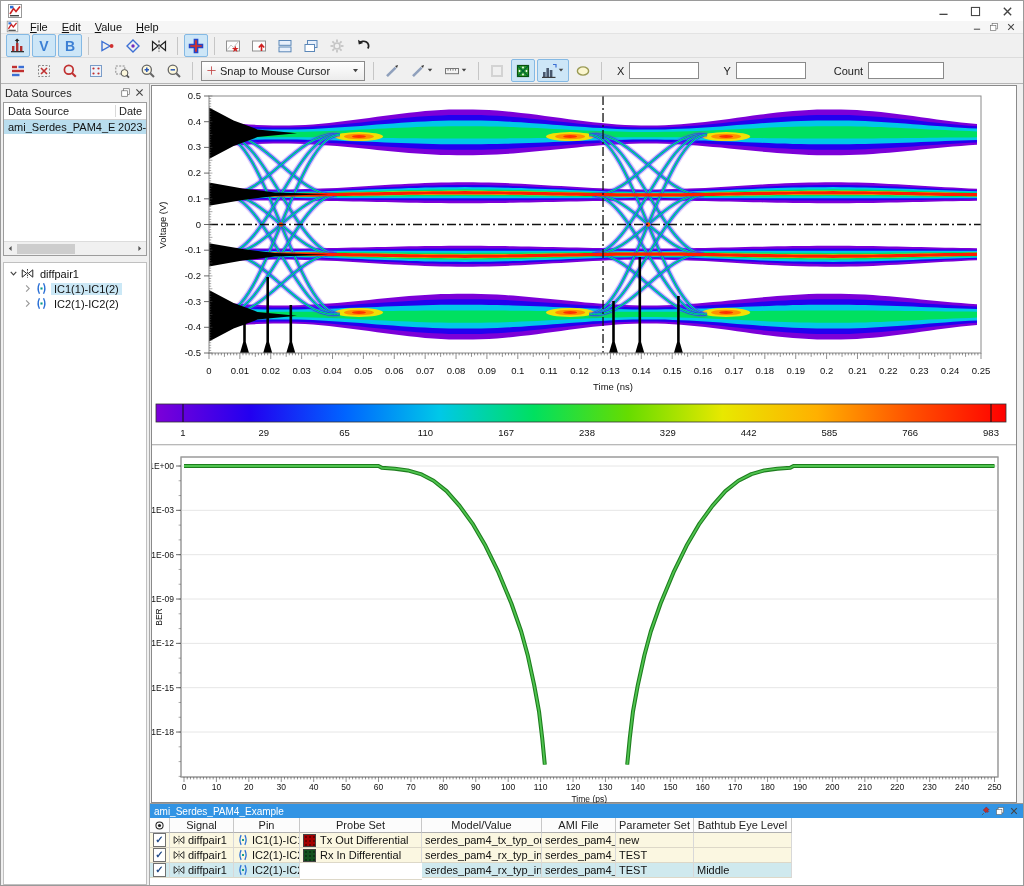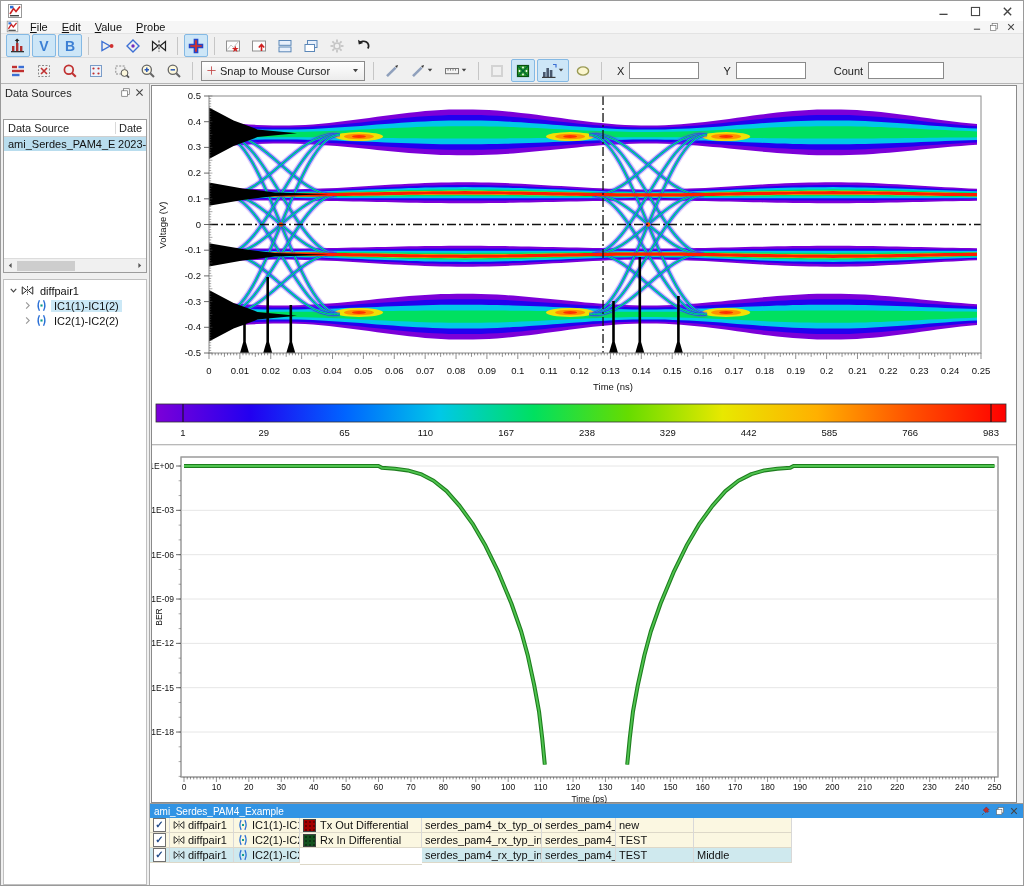--- a/index.html
+++ b/index.html
@@ -27,21 +27,21 @@
   .snapdd .lbl{margin:0 21px 0 3px;}
   .ddarr{display:inline-flex;width:9px;height:9px;}
   .fld{display:flex;align-items:center;font-size:11px;color:#222;margin-left:10px;}
   .fld input{width:64px;height:13px;border:1px solid #8a8a8a;margin-left:5px;font-size:11px;font-family:"Liberation Sans",sans-serif;background:#fff;}
   .fld.cnt input{width:70px;}
   .content{display:flex;height:803px;justify-content:space-between;}
   .leftpanel{width:149px;box-sizing:border-box;border-right:1px solid #ababab;background:#f0f0f0;display:flex;flex-direction:column;}
   .paneltitle{height:17px;display:flex;align-items:center;font-size:11px;color:#222;padding:0 4px;}
   .phicons{margin-left:auto;display:flex;gap:3px;}
   .phicon{display:inline-flex;width:11px;height:11px;}
-  .dstable{margin:18px 2px 0 2px;height:152px;background:#fff;border:1px solid #9c9c9c;font-size:11px;position:relative;overflow:hidden;}
+  .dstable{margin:1px 2px 0 2px;height:152px;background:#fff;border:1px solid #9c9c9c;font-size:11px;position:relative;overflow:hidden;}
   .dshead{display:flex;height:16px;align-items:center;border-bottom:1px solid #d0d0d0;color:#222;}
   .dshead .c1{width:112px;padding-left:4px;border-right:1px solid #d9d9d9;box-sizing:border-box;}
   .dshead .c2{padding-left:3px;}
   .dsrow{display:flex;height:14px;align-items:center;color:#111;white-space:nowrap;}
   .dsrow.selected{background:#b9ddee;}
   .dsrow .c1{width:112px;padding-left:4px;box-sizing:border-box;overflow:hidden;}
   .dsrow .c2{padding-left:3px;overflow:hidden;}
   .dsscroll{position:absolute;bottom:0;left:0;right:0;height:13px;background:#f0f0f0;border-top:1px solid #dcdcdc;display:flex;align-items:center;}
   .sarrow{width:13px;height:12px;display:flex;align-items:center;justify-content:center;}
   .strack{flex:1;height:12px;position:relative;}
@@ -105,21 +105,21 @@
   </div>
   <div class="menubar">
     <span class="tico small" id="appIcon2">
         <svg width="13" height="13" viewBox="0 0 16 16">
           <rect x="1.5" y="1.5" width="13" height="13" fill="#fff" stroke="#999"></rect>
           <path d="M3 11 L6.5 5.5 L9 8.5 L13 3.5" stroke="#cc2222" stroke-width="1.6" fill="none"></path>
           <rect x="3" y="2.8" width="3.4" height="2.6" fill="#2a6fd6"></rect>
           <rect x="3" y="12" width="9" height="1.4" fill="#444"></rect>
         </svg>
       </span>
-    <span id="menuitems"><span class="mitem">File</span><span class="mitem">Edit</span><span class="mitem">Value</span><span class="mitem">Probe</span></span>
+    <span id="menuitems"><span class="mitem">File</span><span class="mitem">Edit</span><span class="mitem">Value</span><span class="mitem">Help</span></span>
     <span class="mdibtns" id="mdibtns">
         <span class="mdibtn">
           <svg width="10" height="10" viewBox="0 0 16 16">
             <line x1="3" y1="11.5" x2="13" y2="11.5" stroke="#444" stroke-width="1.6"></line>
           </svg>
         </span>
         <span class="mdibtn">
           <svg width="10" height="10" viewBox="0 0 16 16">
             <rect x="5" y="2.5" width="8.5" height="8.5" fill="#fff" stroke="#666"></rect>
             <rect x="2.5" y="5.5" width="8.5" height="8" fill="#fff" stroke="#666"></rect>
@@ -1411,20 +1411,35 @@
                 </svg>
               </span>
               <span class="dicon">
                 <svg width="10" height="10" viewBox="0 0 16 16">
                   <path d="M3.5 3.5 L12.5 12.5 M12.5 3.5 L3.5 12.5" stroke="#444" stroke-width="1.7"></path>
                 </svg>
               </span>
             </span>
         </div>
         <div class="dtable" id="docktable">
+            <div class="drow dhead">
+              <span class="dcell" style="width: 20px;">
+                <svg width="11" height="11" viewBox="0 0 16 16">
+                  <circle cx="8" cy="8" r="5.2" fill="none" stroke="#222" stroke-width="1.5"></circle>
+                  <circle cx="8" cy="8" r="2.3" fill="#222"></circle>
+                </svg>
+              </span>
+              <span class="dcell" style="width: 64px;">Signal</span>
+              <span class="dcell" style="width: 66px;">Pin</span>
+              <span class="dcell" style="width: 122px;">Probe Set</span>
+              <span class="dcell" style="width: 120px;">Model/Value</span>
+              <span class="dcell" style="width: 74px;">AMI File</span>
+              <span class="dcell" style="width: 78px;">Parameter Set</span>
+              <span class="dcell" style="width: 98px;">Bathtub Eye Level</span>
+            </div>
             <div class="drow rowy">
               <span class="dcell" style="width: 20px; justify-content: center;">
                 <span class="cb">✓</span>
               </span>
               <span class="dcell" style="width: 64px;"><span class="micn">
                   <svg width="12" height="12" viewBox="0 0 16 16">
                     <path d="M1.5 3.5 L7 8 L1.5 12.5 Z" fill="none" stroke="#222" stroke-width="1.2"></path>
                     <path d="M14.5 3.5 L9 8 L14.5 12.5 Z" fill="none" stroke="#222" stroke-width="1.2"></path>
                     <line x1="8" y1="2.5" x2="8" y2="13.5" stroke="#222" stroke-width="1.1" stroke-dasharray="2 1.4"></line>
                   </svg>

